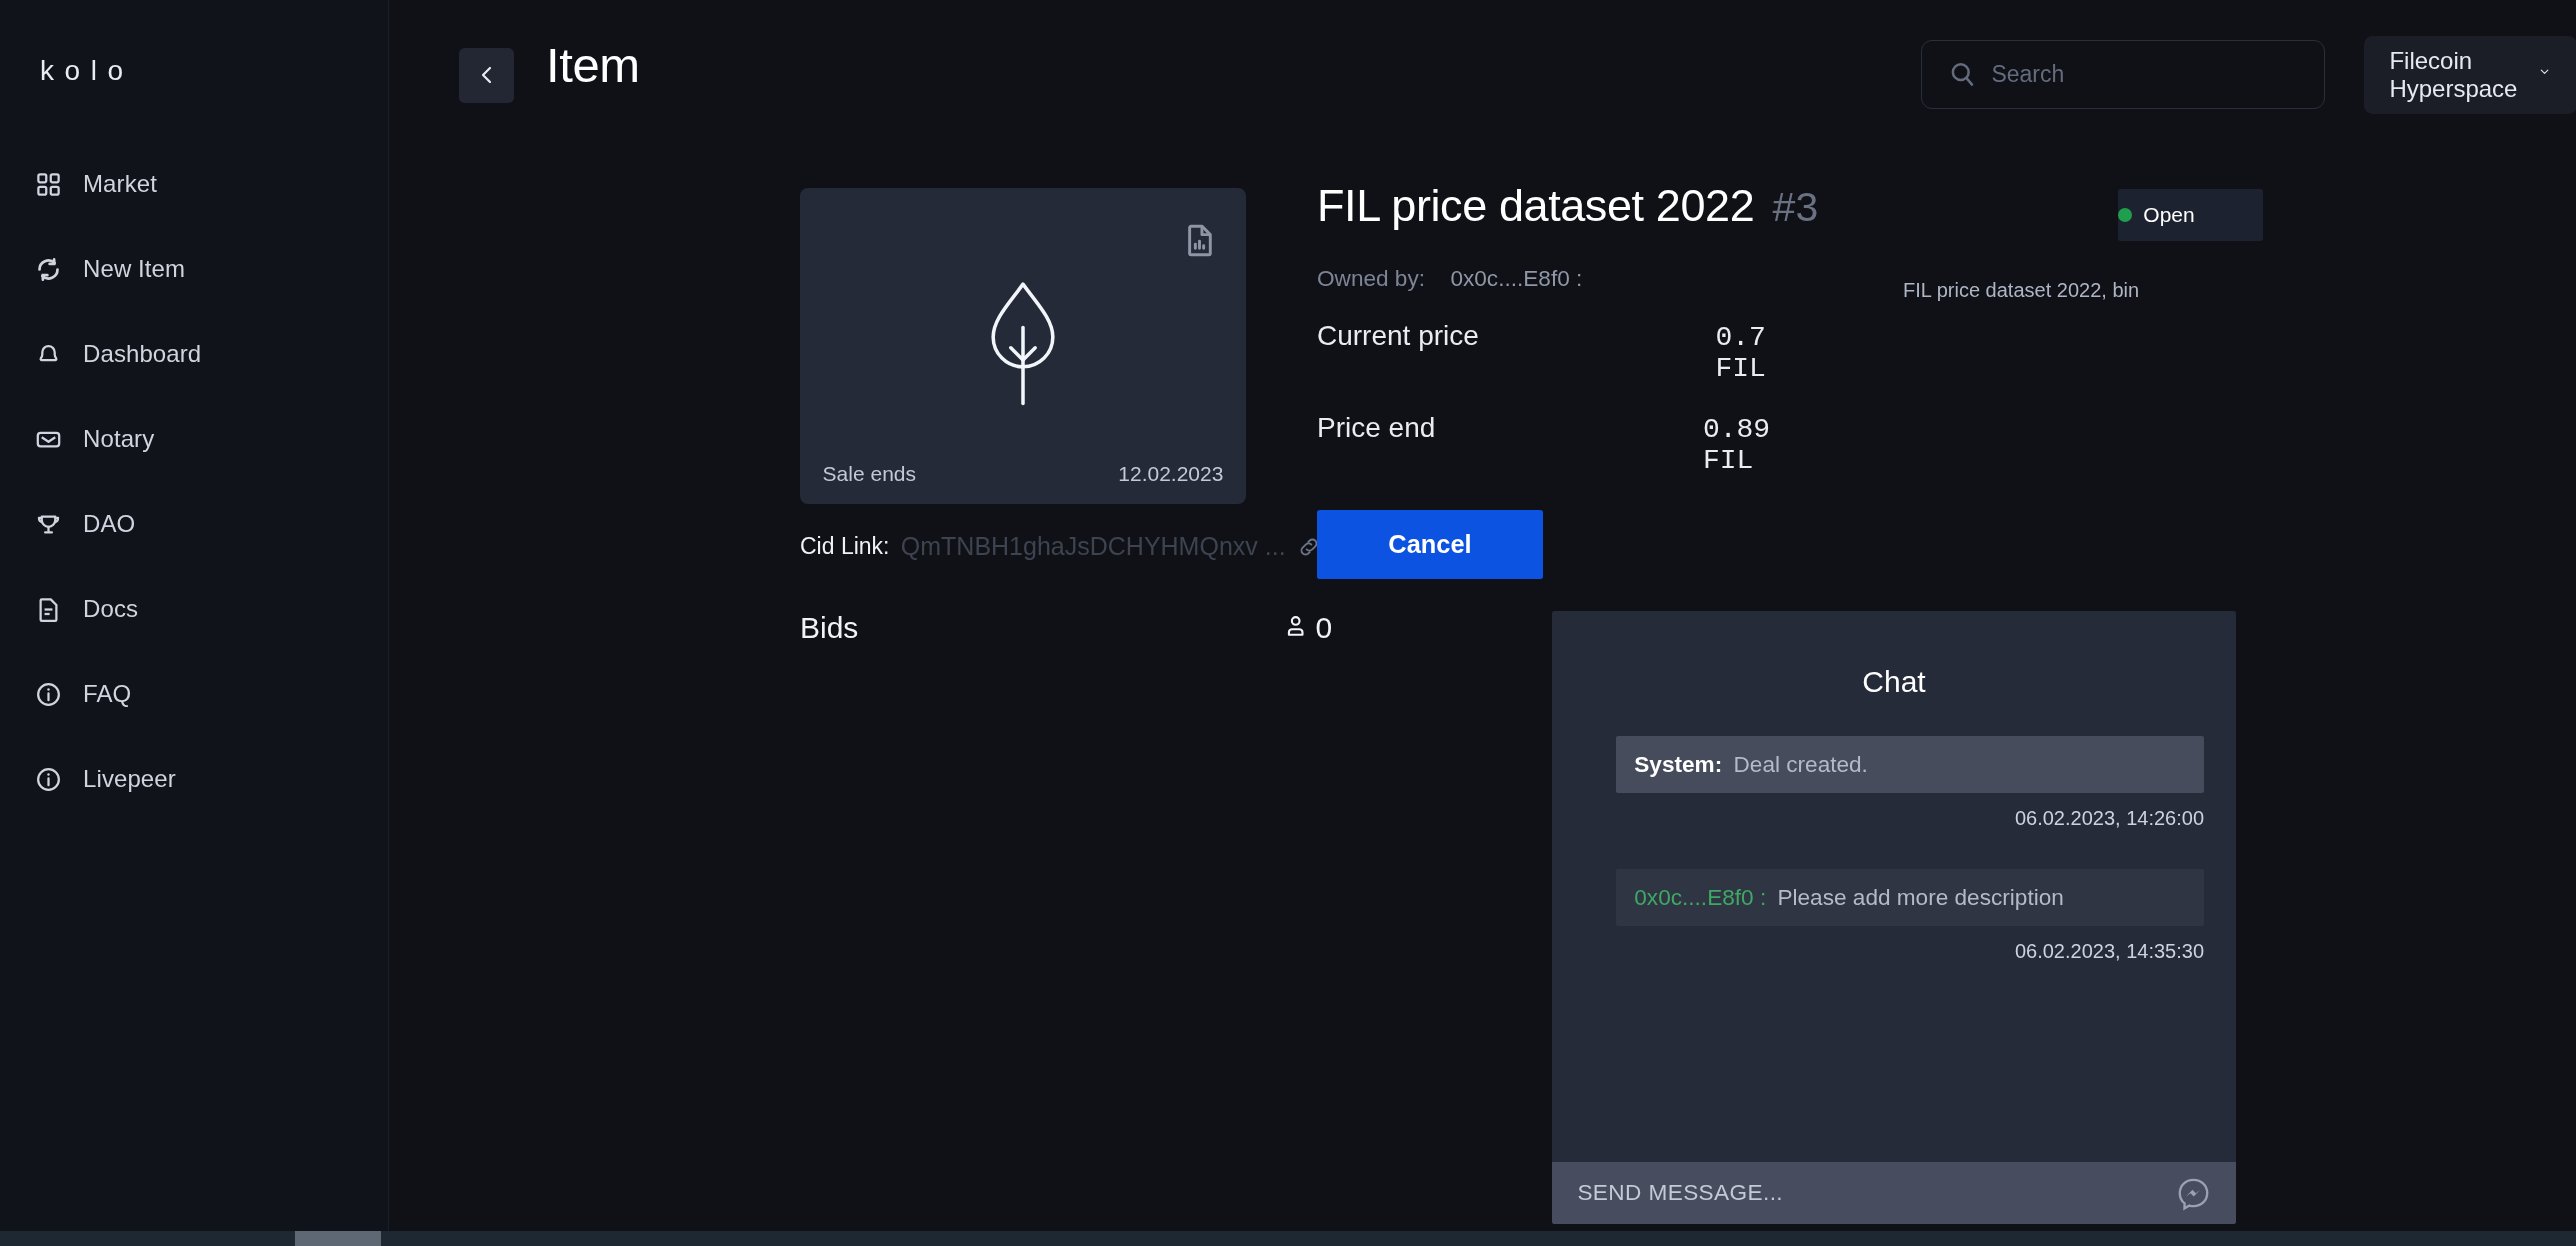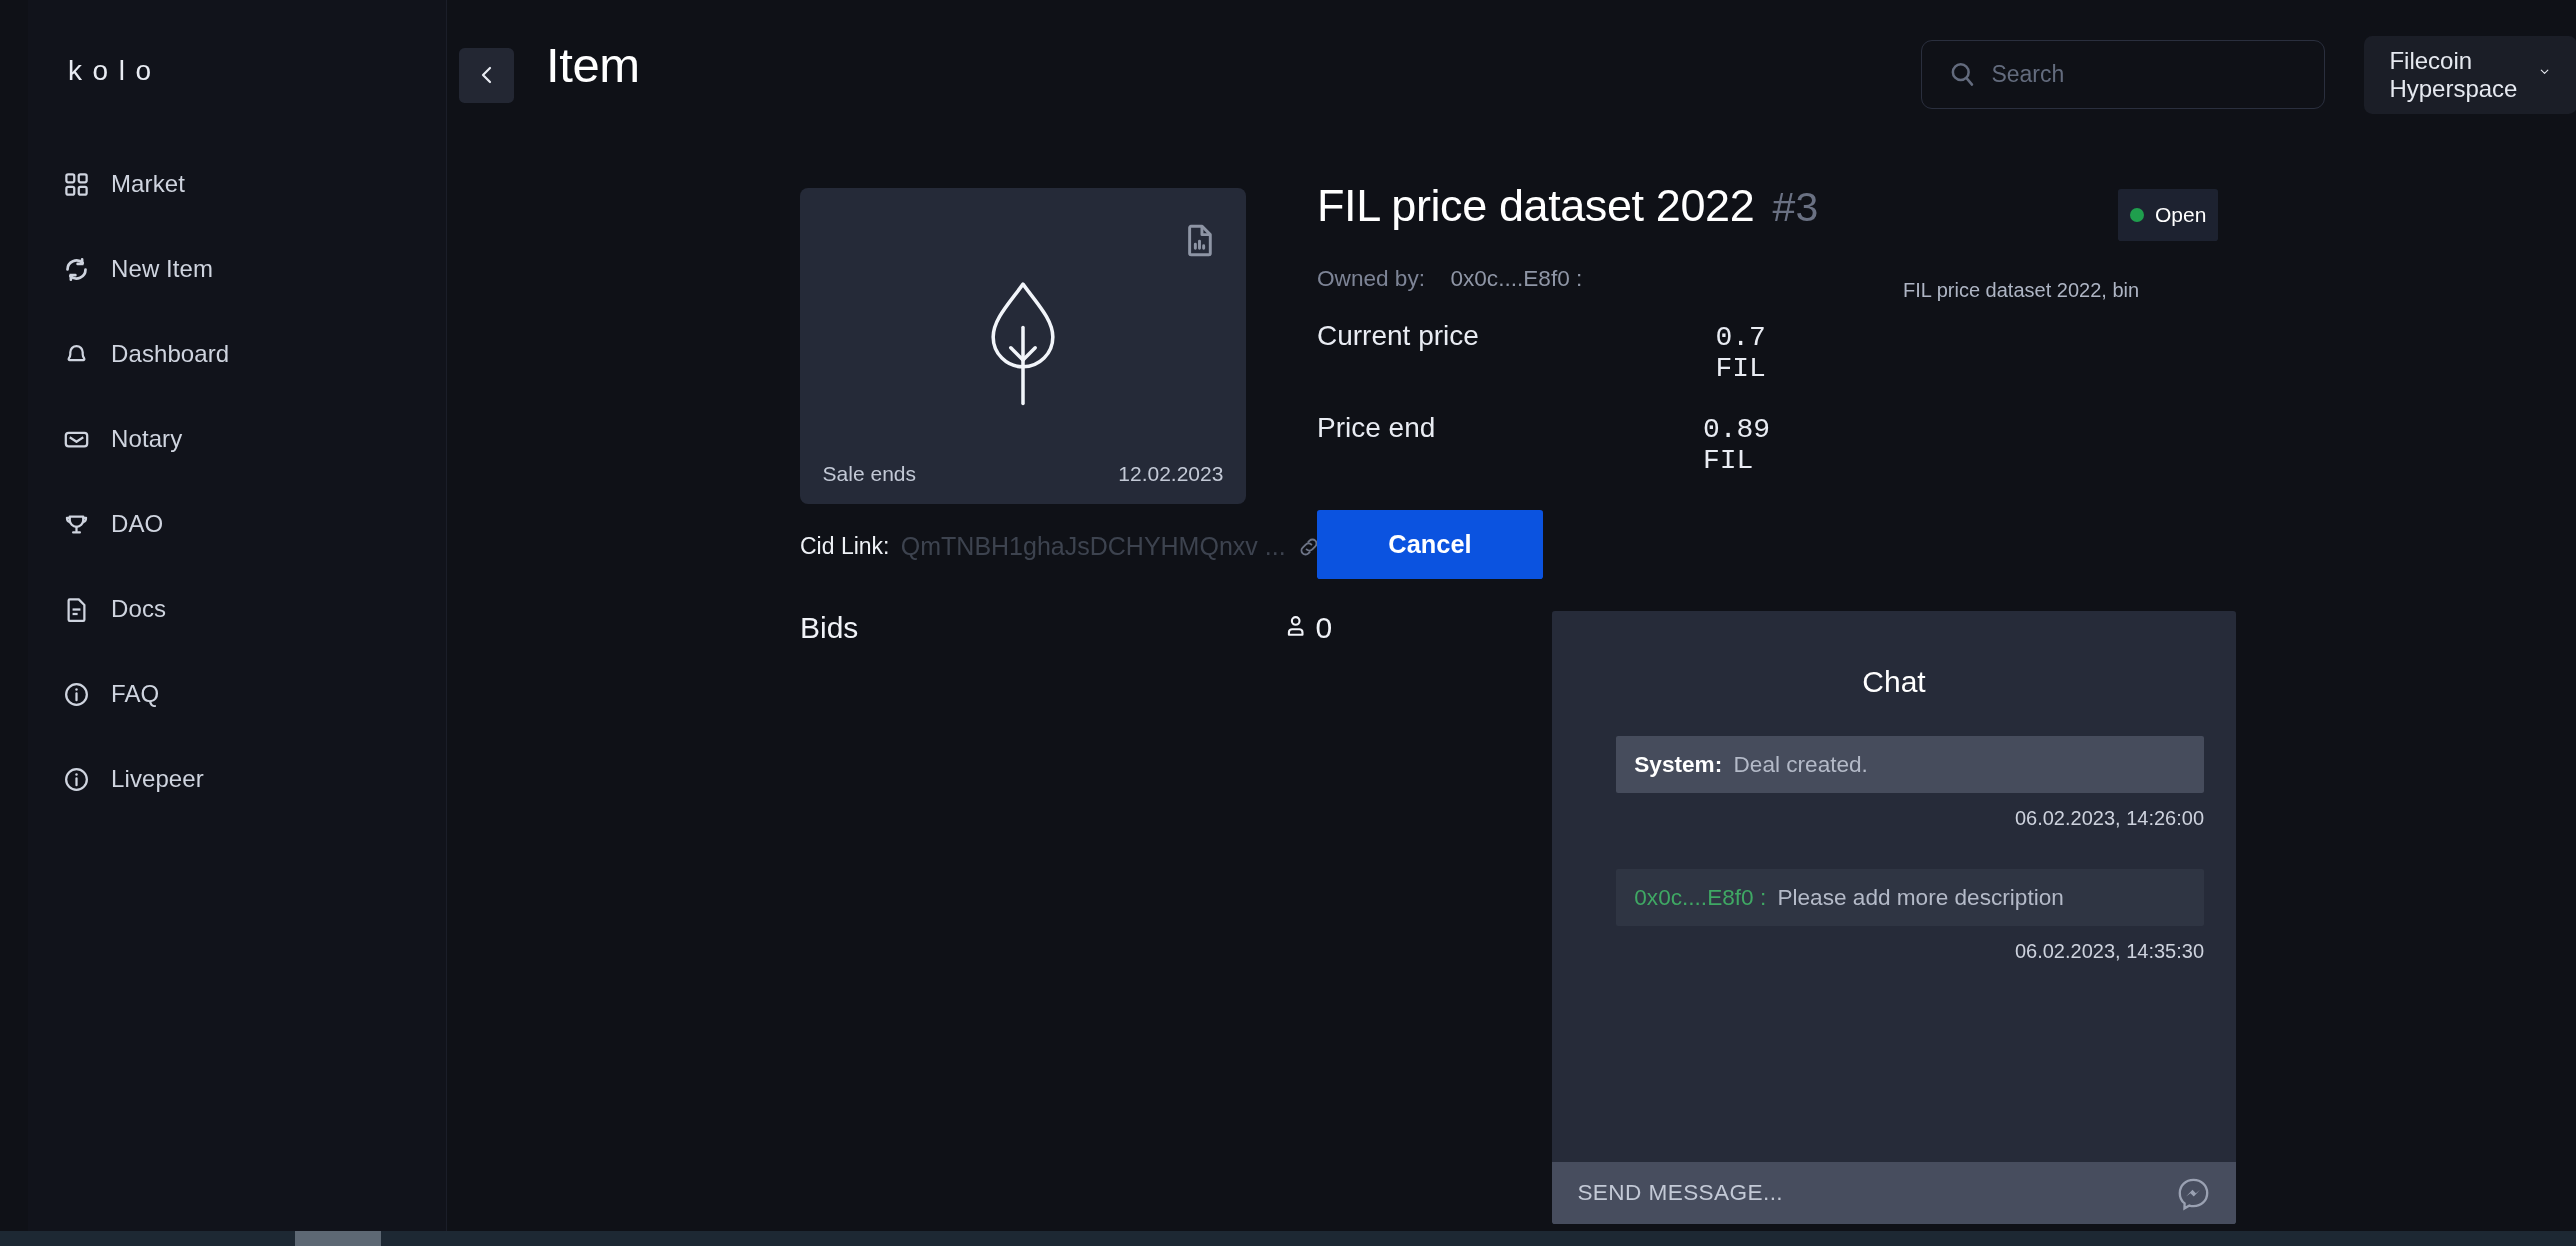--- a/index.html
+++ b/index.html
@@ -6,24 +6,23 @@
   html, body {
     width:2576px; height:1246px;
     background:#0f1117;
     font-family:"Liberation Sans", sans-serif;
     overflow:hidden;
   }
   body { position:relative; }
 
   
   .sidebar{
-    position:absolute; left:0; top:0; width:419px; height:1246px;
+    position:absolute; left:0; top:0; width:389px; height:1246px;
     background:#11131b;
     border-right:0.7px solid #1b1e29;
-    margin-left:28px;
   }
   .brand{
     position:absolute; left:40px; top:55px;
     font-size:28px; letter-spacing:10.6px; color:#e9ecf3; font-weight:300;
   }
   .nav{ position:absolute; left:0; top:162px; width:100%; }
   .nav-item{
     display:flex; align-items:center; gap:20px;
     height:44px; padding-left:33px; margin-bottom:41px;
     color:#c7ccd8; cursor:pointer;
@@ -102,22 +101,22 @@
     background:#0b53e0; border:none; border-radius:2.8px;
     color:#ffffff; font-size:25.4px; font-weight:700;
     font-family:"Liberation Sans", sans-serif; cursor:pointer;
   }
   .meta-desc{
     position:absolute; left:1903px; top:279px;
     font-size:20px; color:#aeb5c4;
   }
   .status-badge{
     position:absolute; left:2118px; top:189px;
-    width:100px; height:52px; background:#1d2230; border-radius:2.8px;
-    display:flex; align-items:center; justify-content:center; gap:11.3px; cursor:pointer;
+    width:145px; height:52px; background:#1d2230; border-radius:2.8px;
+    display:flex; align-items:center; gap:11.3px; cursor:pointer;
   }
   .dot{ width:14px; height:14px; border-radius:50%; background:#1f9e4d; }
   .status-txt{ font-size:21px; color:#ffffff; }
 
   
   .bids-lbl{ position:absolute; left:800px; top:611px; font-size:30px; color:#f1f3f8; }
   .bids-count{
     position:absolute; left:1283px; top:611px;
     display:flex; align-items:center; gap:7px;
     font-size:30px; color:#f1f3f8;

